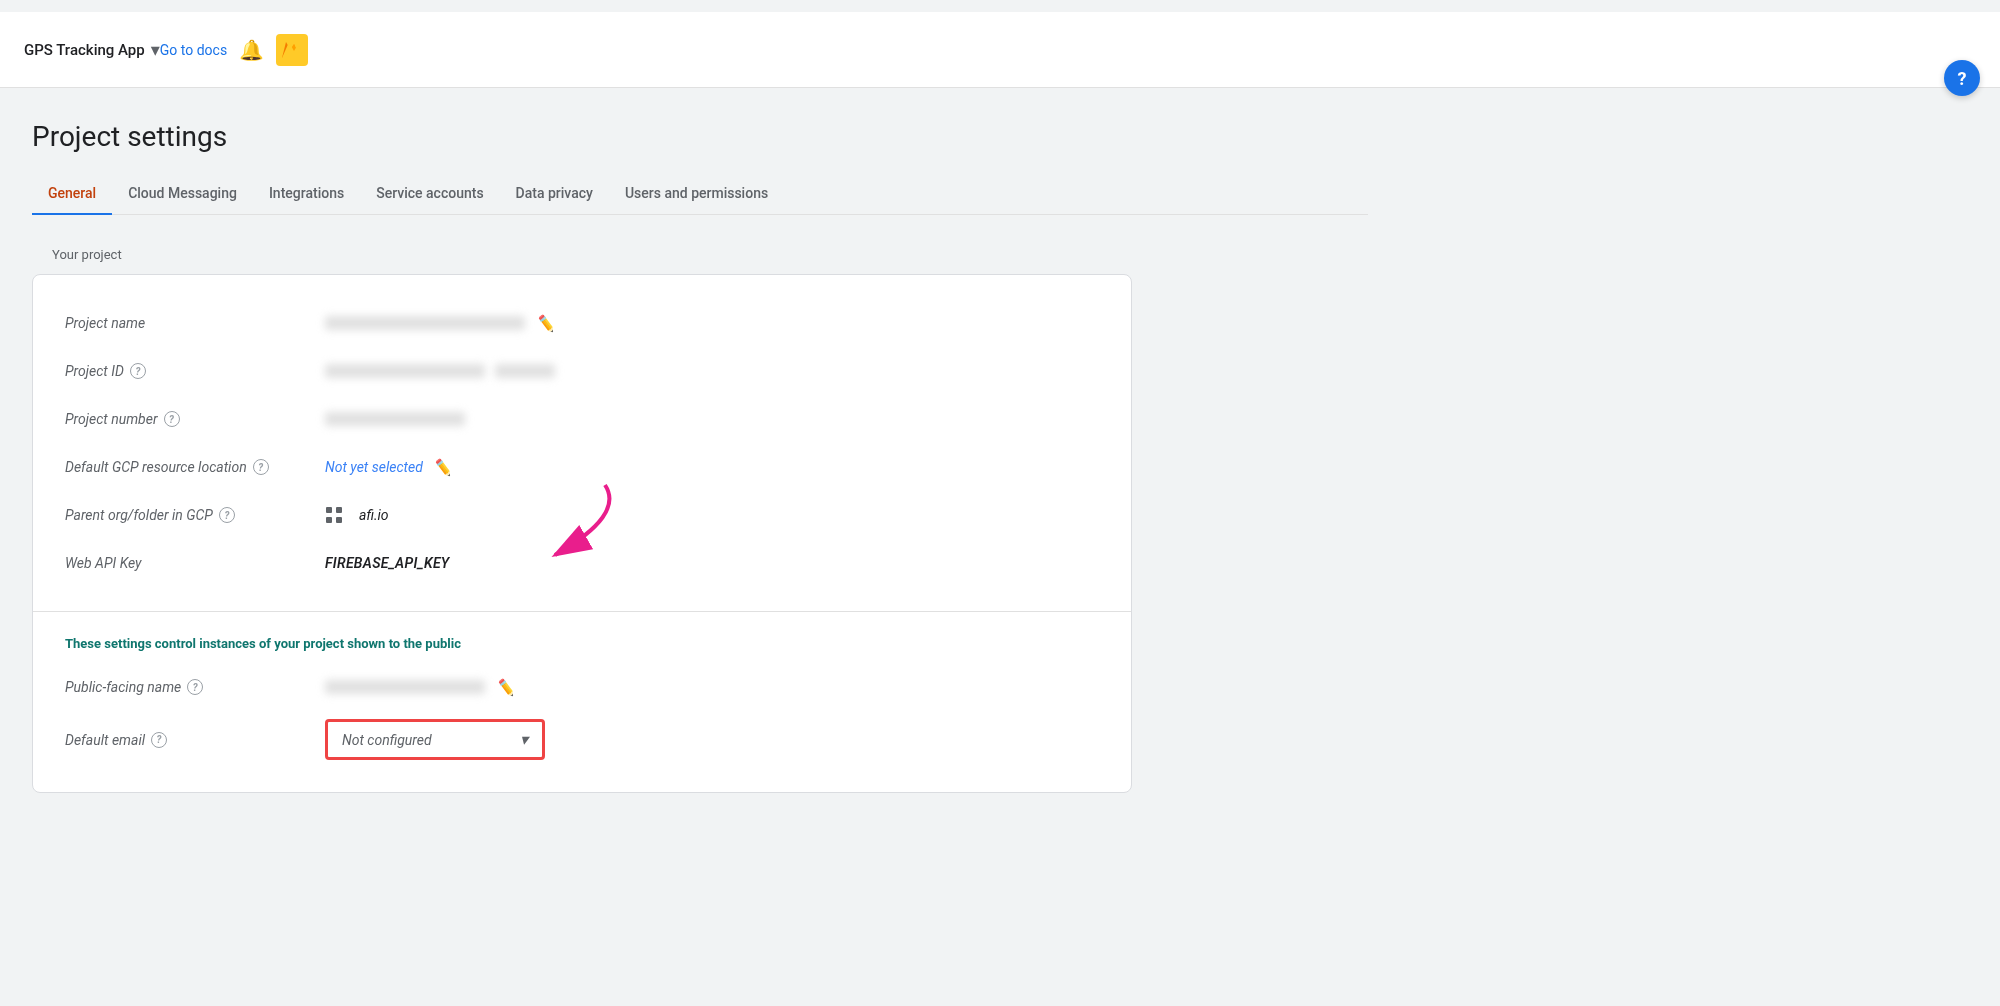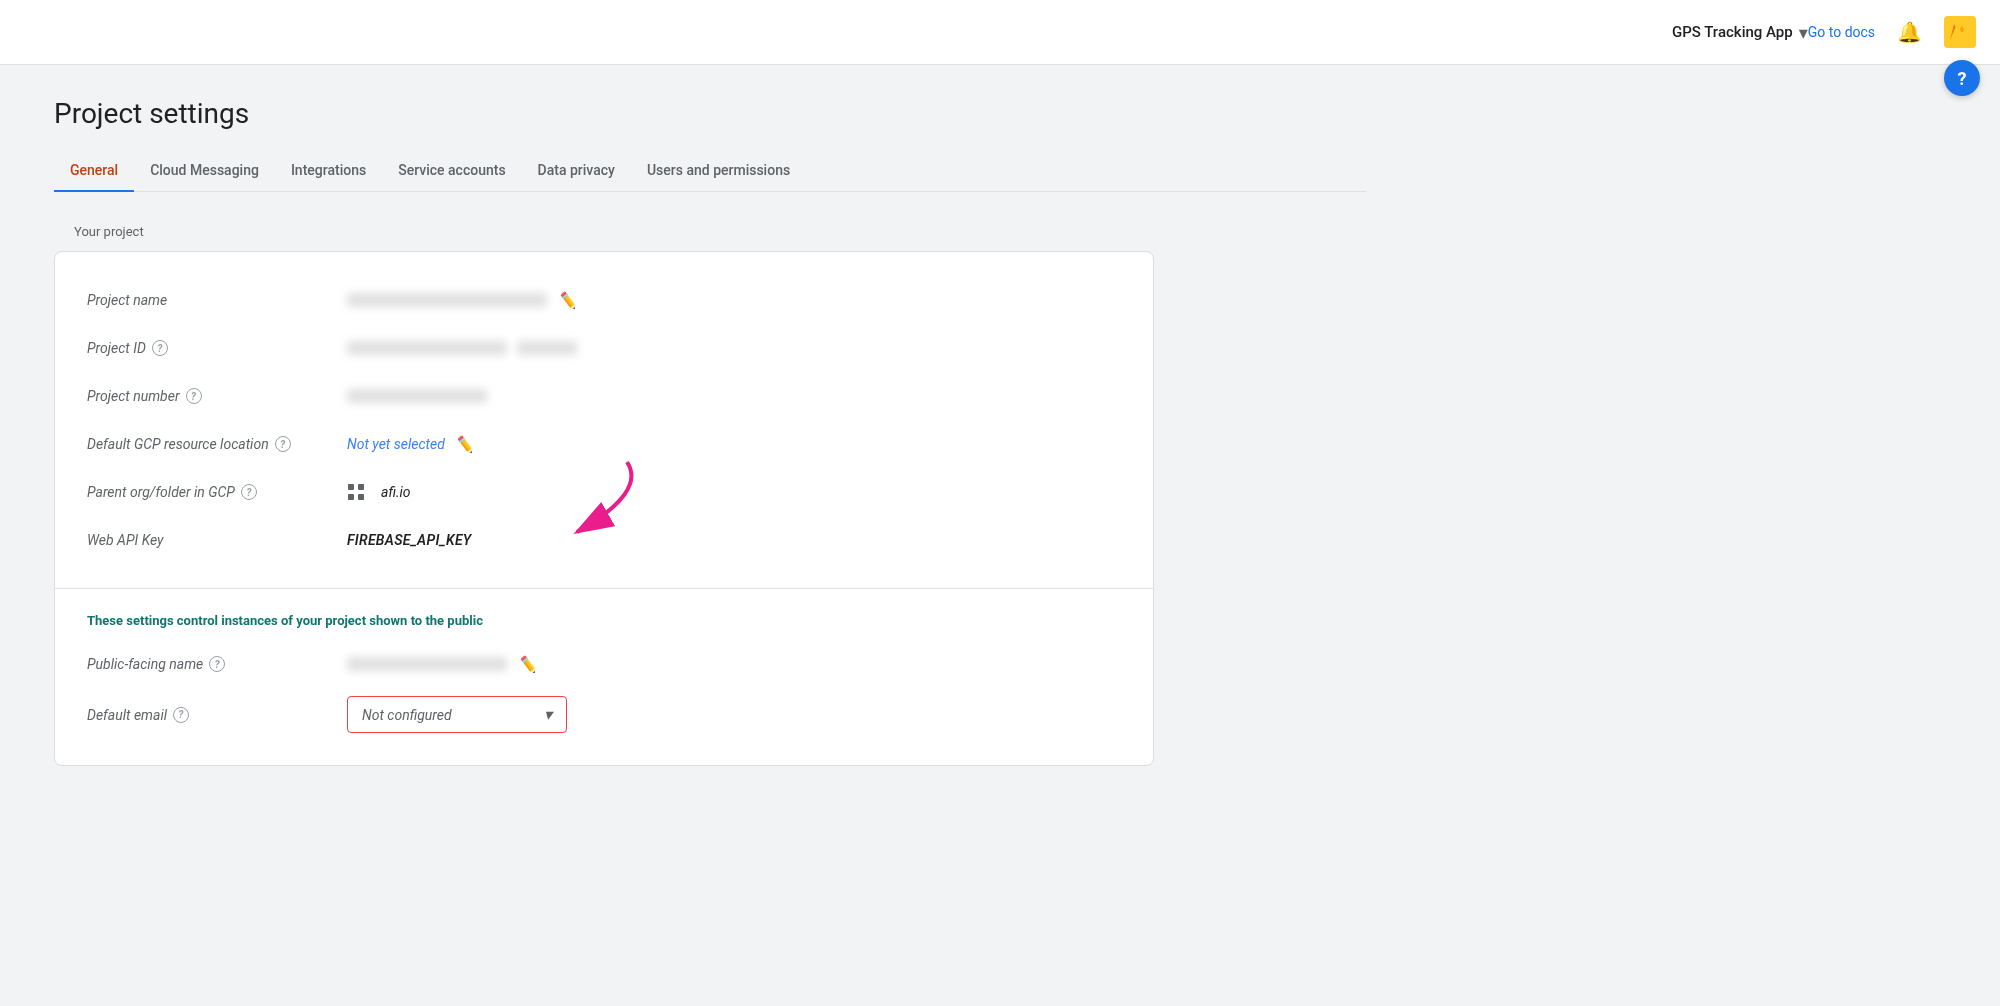--- a/index.html
+++ b/index.html
@@ -6,66 +6,66 @@
     body {
       font-family: 'Google Sans', Roboto, Arial, sans-serif;
       background: #f1f3f4;
       color: #202124;
       min-height: 100vh;
     }
 
     
     .topbar {
       background: #fff;
-      height: 65px;
-      display: flex;
-      align-items: center;
-      justify-content: flex-end;
+      height: 76px;
+      display: flex;
+      align-items: center;
+      justify-content: flex-start;
       padding: 0 24px;
       border-bottom: 1px solid #e0e0e0;
+      margin-top: 12px;
     }
     .topbar-left {
       display: flex;
       align-items: center;
       gap: 6px;
     }
     .app-name {
       font-size: 15px;
       font-weight: 500;
       color: #202124;
     }
     .chevron-down {
       font-size: 18px;
       color: #5f6368;
     }
     .topbar-right {
       display: flex;
       align-items: center;
-      gap: 22px;
+      gap: 12px;
     }
     .go-to-docs {
       font-size: 14px;
       color: #1a73e8;
       cursor: pointer;
     }
     .bell-icon {
       font-size: 20px;
       color: #5f6368;
       cursor: pointer;
     }
     .firebase-icon {
       width: 32px;
       height: 32px;
     }
 
     
     .main-content {
-      padding: 24px 44px;
+      padding: 24px 32px;
       max-width: 1400px;
-      margin-left: 10px;
     }
 
     .page-title {
       font-size: 28px;
       font-weight: 400;
       color: #202124;
       margin-bottom: 20px;
       margin-top: 8px;
     }
 
@@ -200,21 +200,21 @@
       color: #0f766e;
       margin-bottom: 4px;
       font-weight: bold;
     }
 
     
     .support-email-select {
       display: flex;
       align-items: center;
       justify-content: space-between;
-      border: 1px solid #ef4444;
+      border: 3px solid #ef4444;
       border-radius: 4px;
       padding: 8px 14px;
       width: 220px;
       font-size: 14px;
       color: #5f6368;
       cursor: pointer;
       background: #fff;
     }
     .support-email-select .chevron {
       font-size: 16px;

